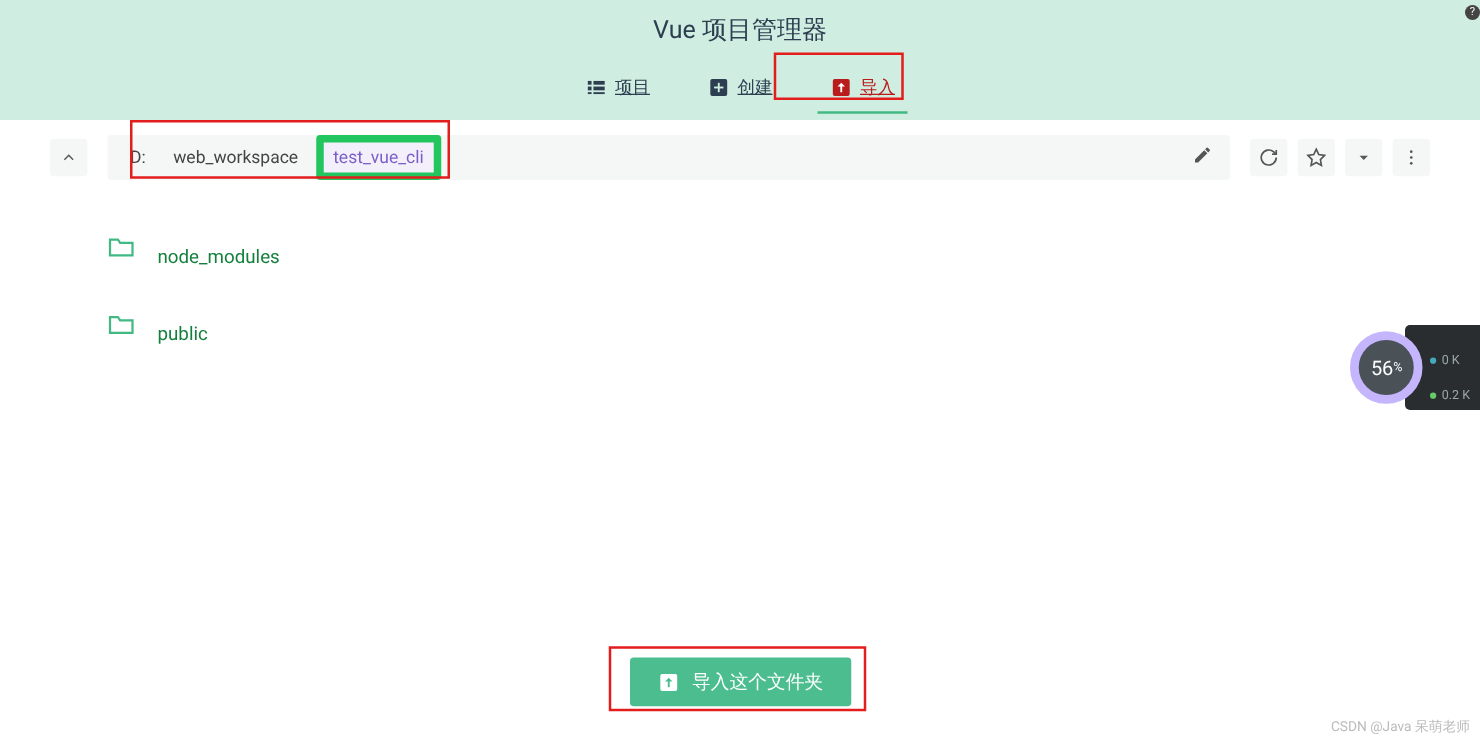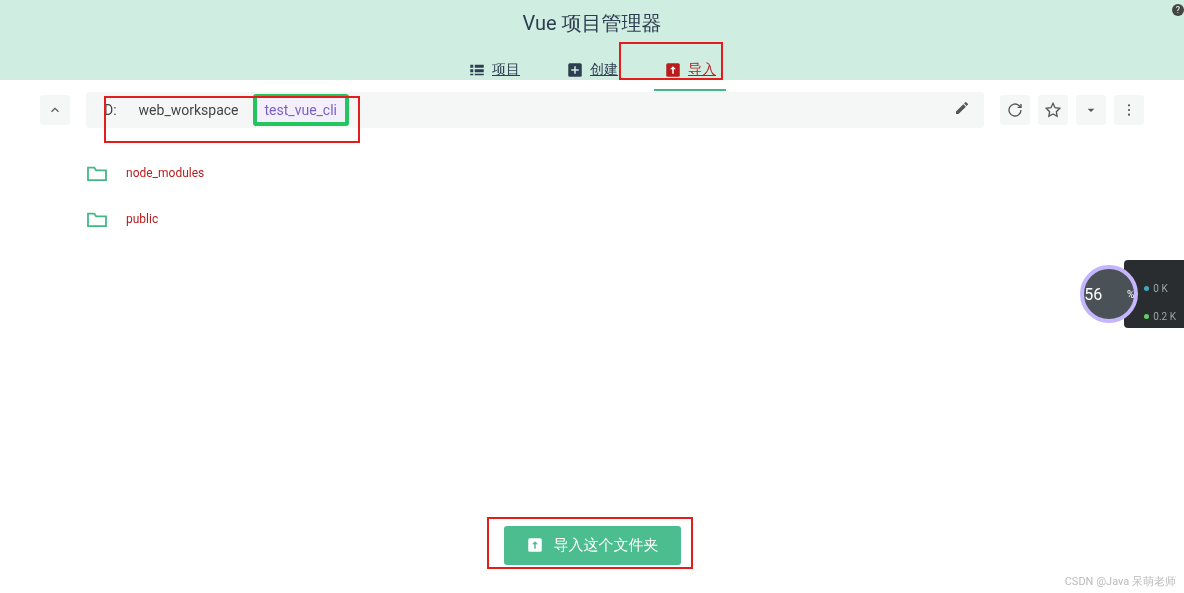--- a/index.html
+++ b/index.html
@@ -1,50 +1,50 @@
 <!DOCTYPE html>
 <html><head>
   <meta charset="utf-8">
   <style>
     * { margin: 0; padding: 0; box-sizing: border-box; font-family: -apple-system, BlinkMacSystemFont, "Segoe UI", Roboto, sans-serif; }
     body { background: #fff; width: 1184px; height: 593px; overflow: hidden; position: relative; }
     
-    .header { background: #d0ede1; height: 80px; position: relative; }
+    .header { background: #d0ede1; height: 96px; position: relative; }
     .app-title { text-align: center; padding-top: 10px; font-size: 20px; color: #2c3e50; font-weight: 400; }
     .tabs { display: flex; justify-content: center; gap: 30px; margin-top: 18px; }
     .tab { display: flex; align-items: center; gap: 6px; padding: 6px 8px 10px; cursor: pointer; font-size: 14px; color: #2c3e50; position: relative; text-decoration: underline; }
     .tab.active { color: #b91c1c; }
     .tab-underline { position: absolute; bottom: -2px; left: -2px; right: -2px; height: 2px; background: #42b983; }
     .tab-icon svg { width: 18px; height: 18px; display: block; }
     
     .hl-tab { position: absolute; top: 42px; left: 619px; width: 104px; height: 38px; border: 2px solid #e31c1c; pointer-events: none; }
     .hl-path { position: absolute; top: 96px; left: 104px; width: 256px; height: 47px; border: 2px solid #e31c1c; pointer-events: none; }
     .hl-btn { position: absolute; top: 517px; left: 487px; width: 206px; height: 52px; border: 2px solid #e31c1c; pointer-events: none; }
     
     .path-row { display: flex; align-items: center; padding: 12px 40px 12px 40px; gap: 8px; }
     .caret-btn { width: 30px; height: 30px; border-radius: 3px; background: #f5f7f6; display: flex; align-items: center; justify-content: center; cursor: pointer; border: none; color: #555; }
     .path-bar { flex: 1; background: #f5f7f6; border-radius: 3px; height: 36px; display: flex; align-items: center; padding: 0 10px; gap: 6px; margin-left: 8px; margin-right: 8px; }
     .path-seg { font-size: 14px; color: #444; padding: 4px 8px; cursor: pointer; border-radius: 3px; }
-    .path-seg.active { border: 4px solid #22c55e; color: #7b5fc8; background: #f3f0fb; text-align: right; }
+    .path-seg.active { border: 6px solid #22c55e; color: #7b5fc8; background: #f3f0fb; text-align: right; }
     .path-edit-icon { color: #555; cursor: pointer; padding: 4px; }
     .icon-btn { width: 30px; height: 30px; border-radius: 3px; background: #f5f7f6; display: flex; align-items: center; justify-content: center; cursor: pointer; border: none; color: #555; }
     .icon-btn svg { width: 16px; height: 16px; }
     
     .folders { padding: 10px 86px; }
     .folder-item { display: flex; align-items: center; gap: 18px; padding: 14px 0; cursor: pointer; }
     .folder-icon { color: #42b983; }
     .folder-icon svg { width: 22px; height: 18px; display: block; }
-    .folder-name { font-size: 12px; color: #b91c1c; }
+    .folder-name { font-size: 15px; color: #15803d; margin-top: 16px; }
     
     .import-btn-wrap { position: absolute; left: 0; right: 0; top: 526px; display: flex; justify-content: center; }
-    .import-btn { background: #4cbd8f; color: #fff; border: none; padding: 10px 22px; font-size: 15px; border-radius: 3px; display: flex; align-items: flex-start; gap: 10px; cursor: pointer; }
+    .import-btn { background: #4cbd8f; color: #fff; border: none; padding: 10px 22px; font-size: 15px; border-radius: 3px; display: flex; align-items: flex-end; gap: 10px; cursor: pointer; }
     .import-btn svg { width: 18px; height: 18px; }
     
     .perf-widget { position: absolute; right: 0; top: 260px; display: flex; align-items: center; }
-    .perf-circle { width: 58px; height: 58px; border-radius: 50%; background: #4a5258; display: flex; align-items: center; justify-content: space-between; color: #fff; border: 4px solid #c4b5fd; position: relative; z-index: 2; }
+    .perf-circle { width: 58px; height: 58px; border-radius: 50%; background: #4a5258; display: flex; align-items: center; justify-content: center; color: #fff; border: 7px solid #c4b5fd; position: relative; z-index: 2; }
     .perf-num { font-size: 16px; }
     .perf-pct { font-size: 10px; }
     .perf-bars { background: #2a2d30; color: #9aa; font-size: 10px; padding: 6px 8px 6px 20px; border-radius: 4px 0 0 4px; margin-left: -14px; z-index: 1; }
     .perf-line { display: flex; align-items: center; gap: 4px; margin-top: 17px; }
     .dot { width: 5px; height: 5px; border-radius: 50%; display: inline-block; }
     .dot.blue { background: #4ab; }
     .dot.green { background: #6c6; }
     
     .watermark { position: absolute; right: 8px; bottom: 4px; font-size: 11px; color: #bbb; }
     .help-circle { position: absolute; right: 0; top: 4px; width: 12px; height: 12px; border-radius: 50%; background: #444; color: #fff; font-size: 9px; display: flex; align-items: center; justify-content: center; overflow: hidden; }

